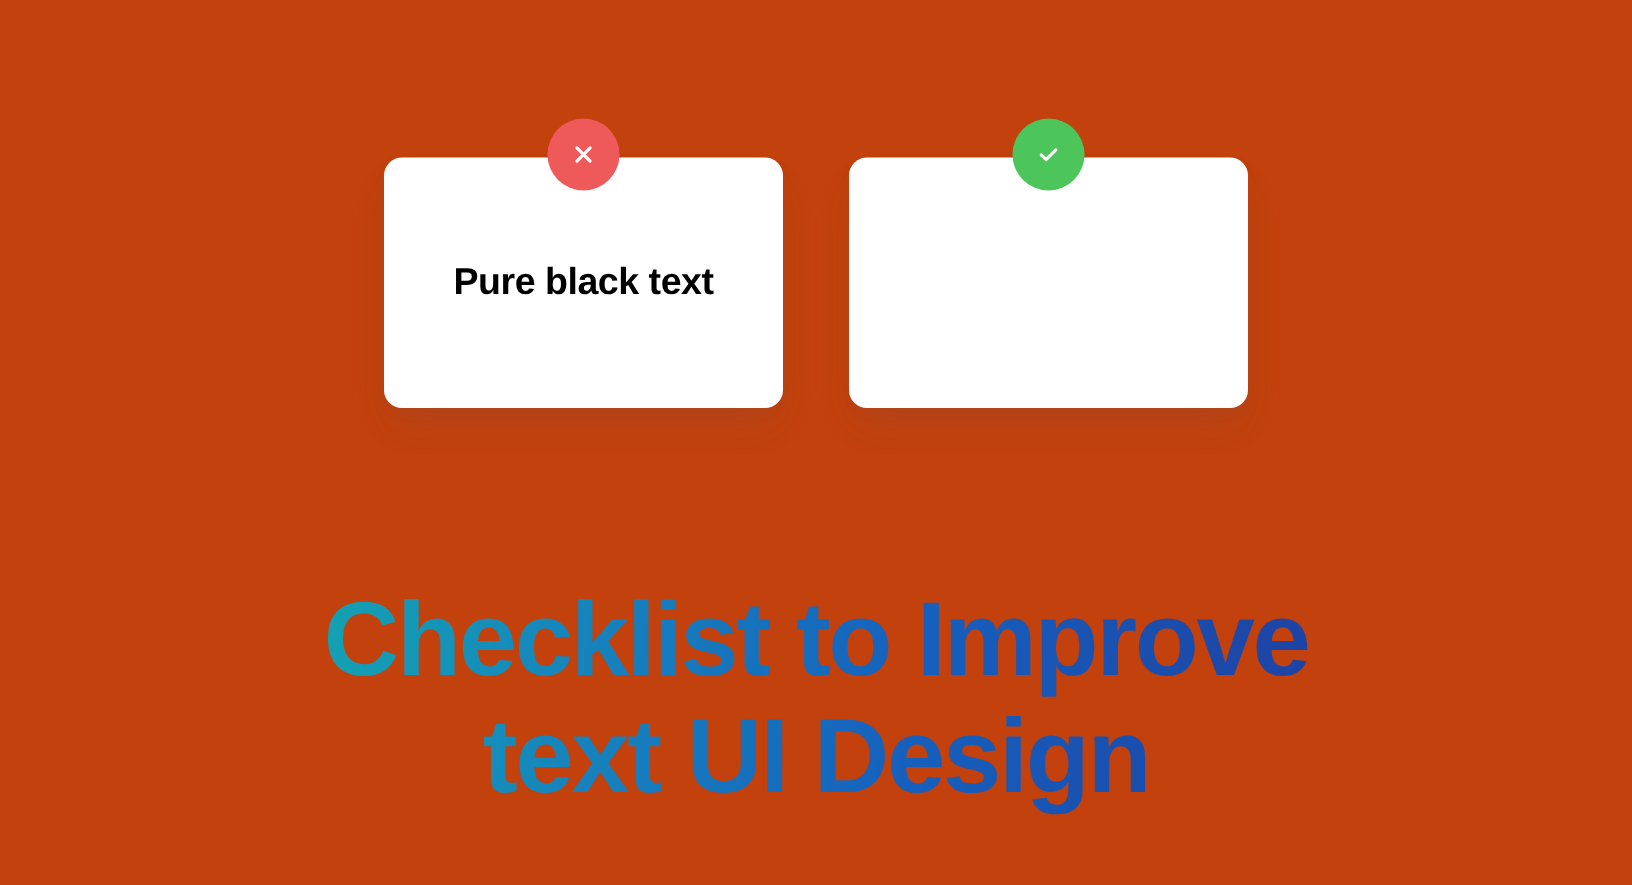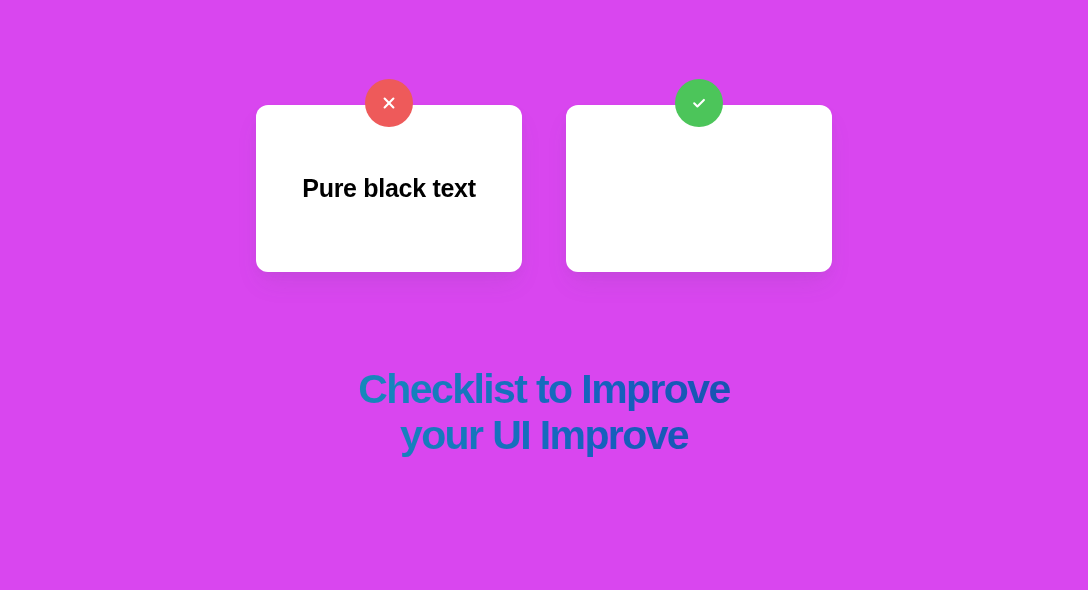--- a/index.html
+++ b/index.html
@@ -12,21 +12,21 @@
     overflow: hidden;
     font-family: "Liberation Sans", sans-serif;
     background: #f8f7fc;
     -webkit-font-smoothing: antialiased;
   }
 
   .stage {
     position: relative;
     width: 1088px;
     height: 590px;
-    background: #d946ef;
+    background: #c2410c;
   }
 
   
   .cards-row {
     position: absolute;
     left: 0;
     top: 105px;
     width: 1088px;
     display: flex;
     justify-content: center;
@@ -72,21 +72,21 @@
     display: block;
   }
 
   
   .headline {
     position: absolute;
     left: 0;
     top: 340px;
     width: 1088px;
     text-align: center;
-    font-size: 41px;
+    font-size: 70px;
     font-weight: bold;
     line-height: 1.12;
     letter-spacing: -1.6px;
     background-image: linear-gradient(96deg, #16bdaa 0%, #14a8b0 16%, #1683bd 36%, #1660bd 56%, #1c47a8 76%, #1d2f9c 100%);
     -webkit-background-clip: text;
     background-clip: text;
     color: transparent;
     -webkit-text-fill-color: transparent;
   }
   .headline .line {
@@ -114,16 +114,16 @@
         <svg width="20" height="20" viewBox="0 0 20 20" aria-hidden="true">
           <path d="M5.2 10.3 L8.4 13.4 L14.9 6.9" fill="none" stroke="#ffffff" stroke-width="2.1" stroke-linecap="round" stroke-linejoin="round"></path>
         </svg>
       </div>
     </div>
 
   </div>
 
   <h1 class="headline">
     <span class="line">Checklist to Improve</span>
-    <span class="line">your UI Improve</span>
+    <span class="line">text UI Design</span>
   </h1>
 
 </div>
 
 </body></html>

